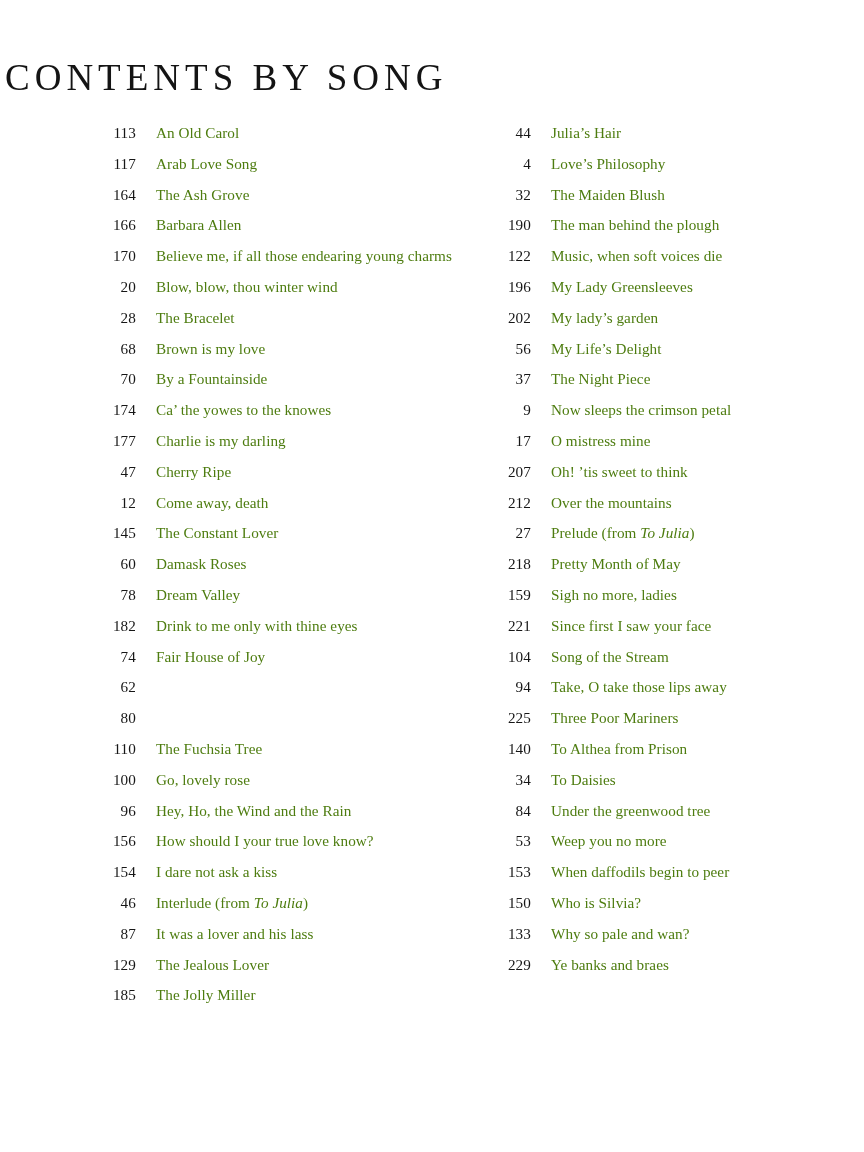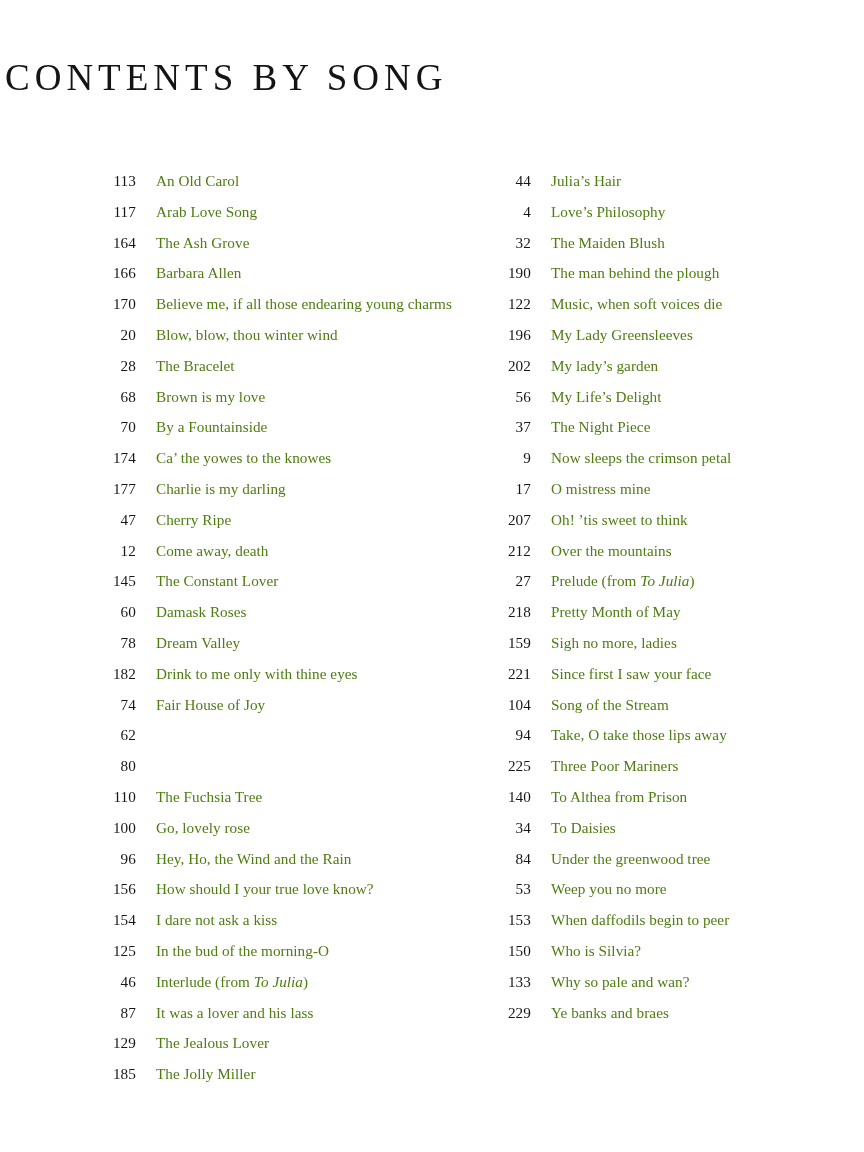--- a/index.html
+++ b/index.html
@@ -46,21 +46,20 @@
     top: 118px;
     left: 0;
     width: 864px;
     display: flex;
     flex-direction: row;
     align-items: flex-start;
   }
 
   .column {
     display: block;
-    margin-top: 48px;
   }
   .column-left  { margin-left: 103px; width: 365px; }
   .column-right { margin-left: 30px;  width: 330px; }
 
   .entry {
     display: flex;
     flex-direction: row;
     align-items: baseline;
     height: 30.8px;
     line-height: 30.8px;
@@ -189,24 +188,20 @@
         </div>
         <div class="entry">
           <span class="entry-page">156</span>
           <span class="entry-title">How should I your true love know?</span>
         </div>
         <div class="entry">
           <span class="entry-page">154</span>
           <span class="entry-title">I dare not ask a kiss</span>
         </div>
         <div class="entry">
-          <span class="entry-page">125</span>
-          <span class="entry-title">In the bud of the morning-O</span>
-        </div>
-        <div class="entry">
           <span class="entry-page">46</span>
           <span class="entry-title">Interlude (from <i>To Julia</i>)</span>
         </div>
         <div class="entry">
           <span class="entry-page">87</span>
           <span class="entry-title">It was a lover and his lass</span>
         </div>
         <div class="entry">
           <span class="entry-page">129</span>
           <span class="entry-title">The Jealous Lover</span>

